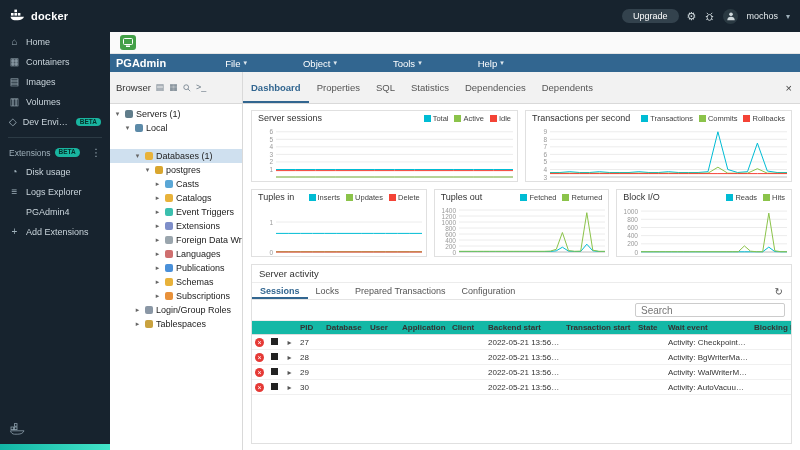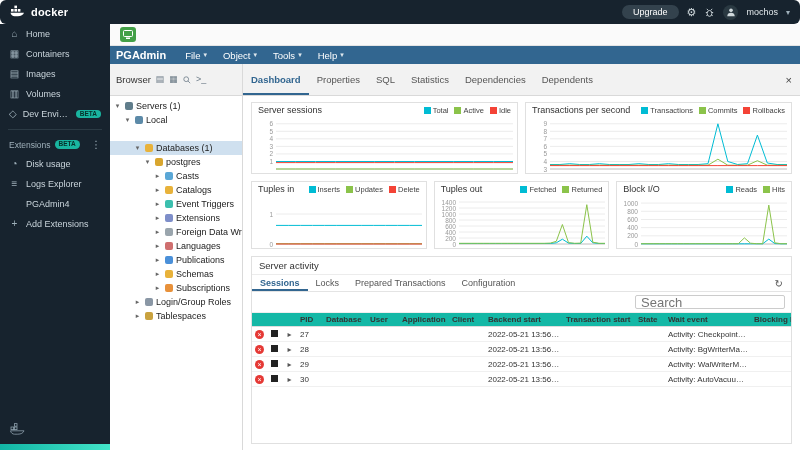--- a/index.html
+++ b/index.html
@@ -1,20 +1,20 @@
 <!DOCTYPE html>
 <html><head>
 <meta charset="utf-8">
 <style>
   * { box-sizing: border-box; margin: 0; padding: 0; }
   html,body { width:800px; height:450px; overflow:hidden; font-family:"Liberation Sans",sans-serif; background:#fff; }
   .app { width:800px; height:450px; display:flex; flex-direction:column; }
 
   
-  .docker-topbar { height:24px; background:#17232e; color:#fff; display:flex; align-items:center; justify-content:space-between; padding:2px 10px; flex:0 0 auto;border-radius:6px; }
+  .docker-topbar { height:32px; background:#17232e; color:#fff; display:flex; align-items:center; justify-content:space-between; padding:2px 10px; flex:0 0 auto; }
   .tb-left { display:flex; align-items:center; gap:5px; }
   .tb-brand { font-size:11px; font-weight:bold; letter-spacing:.2px; }
   .tb-right { display:flex; align-items:center; gap:8px; }
   .upgrade-btn { background:#33424d; color:#fff; border:none; border-radius:10px; font-size:9px; padding:2px 11px; font-family:inherit; cursor:pointer; }
   .tb-ico { color:#cfd8dc; font-size:11px; line-height:1; display:flex; align-items:center; }
   .avatar { width:15px; height:15px; border-radius:50%; background:#2a3942; display:flex; align-items:center; justify-content:center; }
   .tb-user { font-size:9px; color:#e3e9ec; }
   .tb-caret { font-size:8px; color:#9fb0ba; }
 
   
@@ -32,21 +32,21 @@
   .teal-strip { height:6px; background:linear-gradient(90deg,#12b5a5,#43e5c9); }
 
   
   .content { flex:1; min-width:0; display:flex; flex-direction:column; background:#fff; }
   .ext-header { height:22px; background:#fafafa; border-bottom:1px solid #e5e5e5; display:flex; align-items:center; padding:0 10px; flex:0 0 auto; }
   .ext-app-icon { width:16px; height:15px; background:#43a047; border-radius:3px; display:flex; align-items:center; justify-content:center; }
 
   
   .pg-menubar { height:18px; background:#326690; color:#fff; display:flex; align-items:center; font-size:9.5px; padding:0 6px; gap:2px; flex:0 0 auto; }
   .pg-brand { font-weight:bold; font-size:11px; margin-right:10px; }
-  .pg-menu { padding:2px 7px; cursor:pointer; display:flex; align-items:center; gap:3px; }
+  .pg-menu { padding:2px 7px; cursor:pointer; display:flex; align-items:center; gap:3px;margin-left:40px; }
   .pg-menu .mcaret { font-size:7px; opacity:.85; }
   .pg-toolrow { height:32px; background:#f2f2f2; border-bottom:1px solid #d9d9d9; display:flex; font-size:9.5px; flex:0 0 auto; }
   .browser-head { width:133px; flex:0 0 auto; display:flex; align-items:center; gap:5px; padding:0 6px; border-right:1px solid #d9d9d9; color:#333; }
   .bh-ico { color:#6b7a86; font-size:9px; line-height:1; cursor:pointer; display:flex; align-items:center; }
   .pg-tabs { flex:1; display:flex; align-items:stretch; overflow:hidden; }
   .pg-tab { display:flex; align-items:center; padding:0 8px; color:#555; cursor:pointer; white-space:nowrap; }
   .pg-tab.active { color:#326690; box-shadow:inset 0 -2px 0 #326690; font-weight:bold; }
   .pg-close { margin-left:auto; display:flex; align-items:center; padding:0 8px; color:#444; cursor:pointer; font-size:11px; }
 
   .pg-main { flex:1; display:flex; min-height:0; }
@@ -75,21 +75,21 @@
   .chart-body { height:56px; width:100%; }
   .chart-row.r2 .chart-body { height:52px; }
 
   .activity-panel { flex:1; display:flex; flex-direction:column; min-height:0; }
   .activity-title { padding:3px 7px; font-size:9.5px; color:#333; border-bottom:1px solid #ececec; }
   .activity-tabs { display:flex; align-items:stretch; font-size:9px; border-bottom:1px solid #e4e4e4; height:17px; }
   .act-tab { display:flex; align-items:center; padding:0 8px; color:#555; cursor:pointer; }
   .act-tab.active { color:#326690; box-shadow:inset 0 -2px 0 #326690; font-weight:bold; }
   .refresh-ico { margin-left:auto; display:flex; align-items:center; padding:0 8px; color:#555; cursor:pointer; font-size:10px; }
   .activity-search { display:flex; justify-content:flex-end; padding:3px 6px; }
-  .activity-search input { width:150px; height:14px; font-size:13px; border:1px solid #ccc; border-radius:2px; padding:0 5px; font-family:inherit; color:#333; }
+  .activity-search input { width:150px; height:14px; font-size:10px; border:1px solid #ccc; border-radius:2px; padding:0 5px; font-family:inherit; color:#333; }
   .act-table-wrap { flex:1; overflow:hidden; }
   table.act-table { width:100%; border-collapse:collapse; table-layout:fixed; font-size:8px; }
   .act-table th { text-align:left; font-weight:bold; color:#333; background:#14b8a6; border-bottom:1px solid #ddd; border-top:1px solid #eee; padding:2px 3px; white-space:nowrap; overflow:hidden; }
   .act-table td { padding:1.5px 3px; border-bottom:1px solid #f0f0f0; white-space:nowrap; overflow:hidden; text-overflow:ellipsis; color:#333; height:15px; }
   .act-table .c-ico { width:15px; text-align:center; }
   .w-pid{width:26px} .w-db{width:44px} .w-user{width:32px} .w-app{width:50px} .w-client{width:36px}
   .w-bstart{width:78px} .w-tstart{width:72px} .w-state{width:30px} .w-wait{width:86px} .w-block{width:52px}
   .term { display:inline-block; width:9px; height:9px; border-radius:50%; background:#e53935; color:#fff; font-size:7px; line-height:9px; text-align:center; cursor:pointer; }
   .cancel { display:inline-block; width:7px; height:7px; background:#222; cursor:pointer; }
   .expand { color:#555; font-size:8px; cursor:pointer; }

